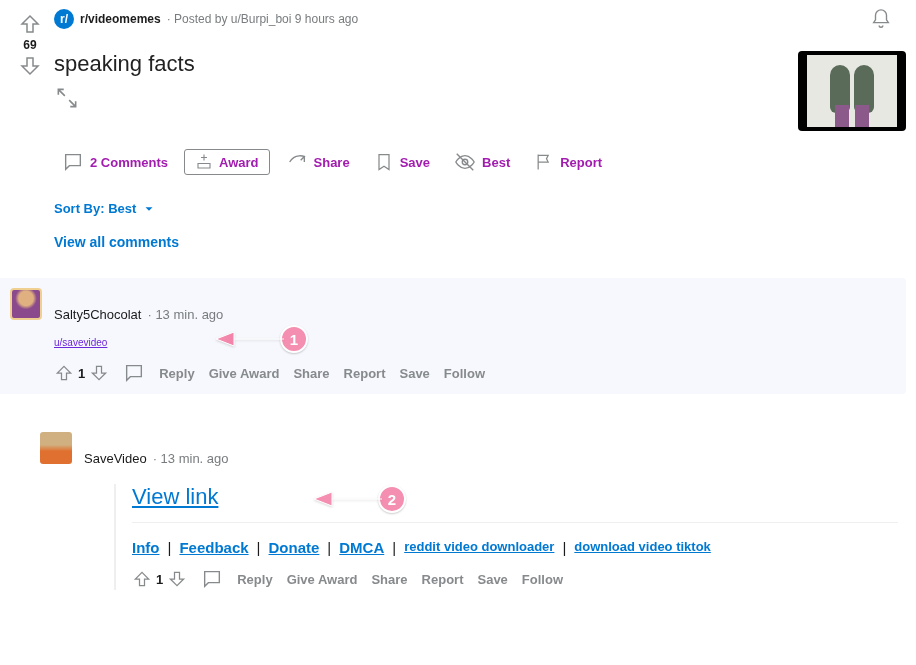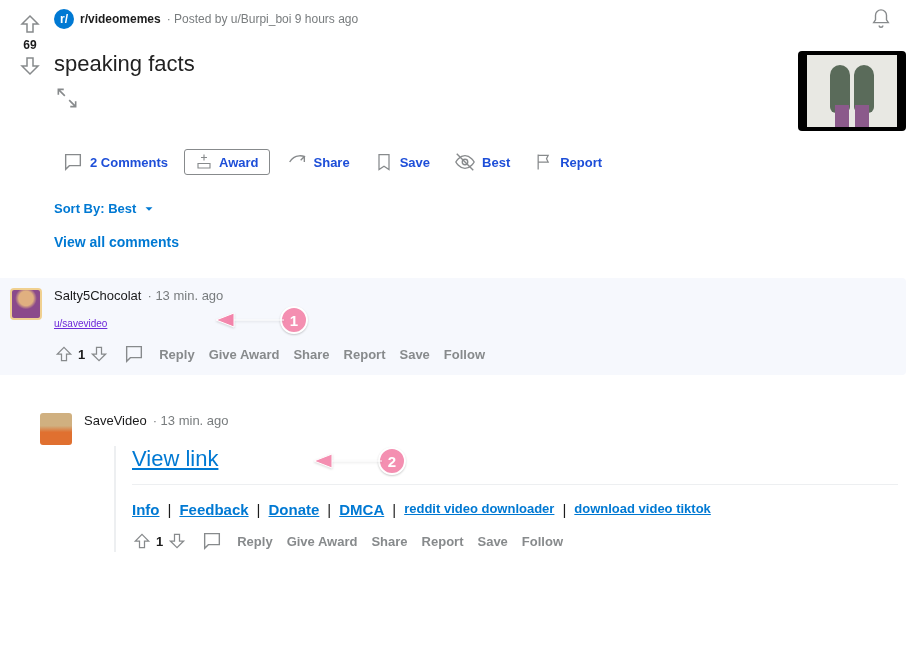--- a/index.html
+++ b/index.html
@@ -15,33 +15,33 @@
   .bell { margin-left: auto; margin-right: 14px; }
   .title-row { display: flex; align-items: flex-start; margin-top: 21px; }
   .title { font-size: 22px; font-weight: 500; color: #222; flex:1; }
   .thumb { width: 108px; height: 80px; background:#000; border-radius:4px; margin-left:8px; display:flex; align-items:center; justify-content:center; overflow:hidden; }
   .thumb-inner { width:90px; height:72px; background:#e8e8e3; display:flex; align-items:flex-end; justify-content:center; position:relative; }
   .shoe { width:20px; height:48px; background:#5a6b5a; border-radius:10px 10px 6px 6px; margin:0 2px; position:relative; top:-14px;}
   .leg { width:14px; height:22px; background:#8b5a8b; position:absolute; bottom:0; }
   .leg.l{ left:28px;} .leg.r{ right:28px;}
   .expand { display:inline-flex; margin-top:8px; } 
   .actions { display:flex; gap:8px; margin-top:14px; align-items:center; flex-wrap: wrap; }
-  .action { display:inline-flex; align-items:center; gap:6px; padding:6px 8px; border-radius:3px; cursor:pointer; color:#1d4ed8; font-size:13px; font-weight:700; }
+  .action { display:inline-flex; align-items:center; gap:6px; padding:6px 8px; border-radius:3px; cursor:pointer; color:#a21caf; font-size:13px; font-weight:700; }
   .action svg { stroke:#878a8c; fill:none; stroke-width:1.5; }
   .award-box { border:1px solid #878a8c; border-radius:3px; padding:3px 10px; }
   .sort-row { margin-top:22px; color:#0079d3; font-size:13px; font-weight:700; display:flex; align-items:center; gap:6px; }
   .view-all { margin-top:18px; color:#0079d3; font-size:14px; font-weight:700; }
   
   .comment { display:flex; margin-top:28px; padding:10px 8px 10px 0; }
   .comment.hl { background:#f6f8fd; border-radius:4px; margin-left:-44px; padding-left:44px;}
   .avatar { width:32px; height:32px; border-radius:4px; flex-shrink:0; }
   .avatar.a1 { background: radial-gradient(circle at 50% 30%, #e0b080 30%, #8b4a8b 45%); border:2px solid #f0d090; }
   .avatar.a2 { background: linear-gradient(#d0b080 40%, #e07030 60%); border-radius:3px; }
   .comment-body { margin-left:12px; flex:1; }
-  .c-header { font-size:13px; color:#787c7e; display:flex; align-items:center; gap:6px; }
+  .c-header { font-size:13px; color:#787c7e; display:flex; align-items:center; gap:6px;margin-top:19px; }
   .c-author { color:#1a1a1b; font-weight:500; }
   .c-content { margin-top:10px; }
   .link { color:#6d28d9; text-decoration:underline; font-size:10px; }
   .c-actions { display:flex; align-items:center; gap:14px; margin-top:12px; flex-wrap:wrap; }
   .c-vote { display:flex; align-items:center; gap:4px; }
   .c-act { color:#878a8c; font-weight:700; font-size:13px; cursor:pointer; }
   .c-score { font-weight:700; font-size:13px; }
   .nested { margin-left: 30px; border-left: 2px solid #edeff1; padding-left: 16px; margin-top: 4px; }
   .view-link-big { font-size:22px; color:#0079d3; text-decoration:underline; }
   .hr { border:none; border-top:1px solid #edeff1; margin:12px 0 16px; }

